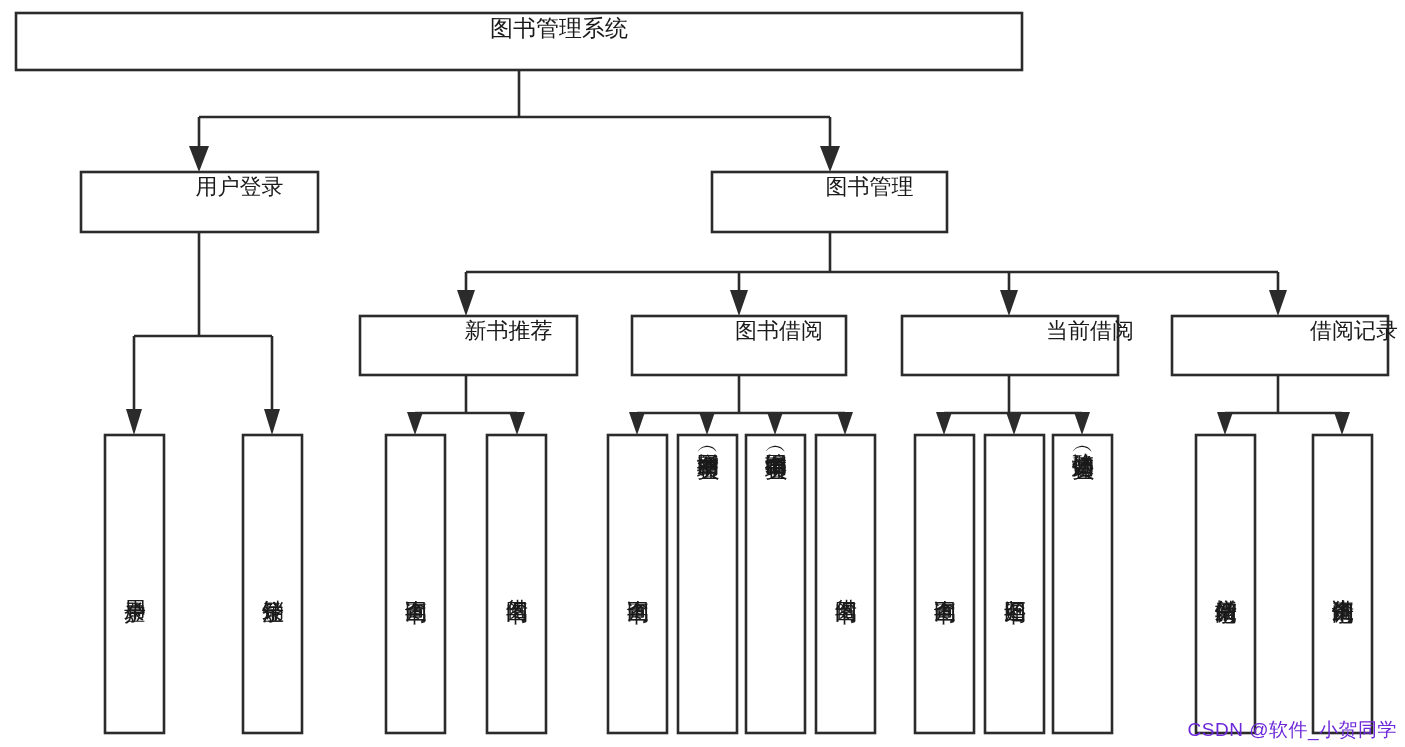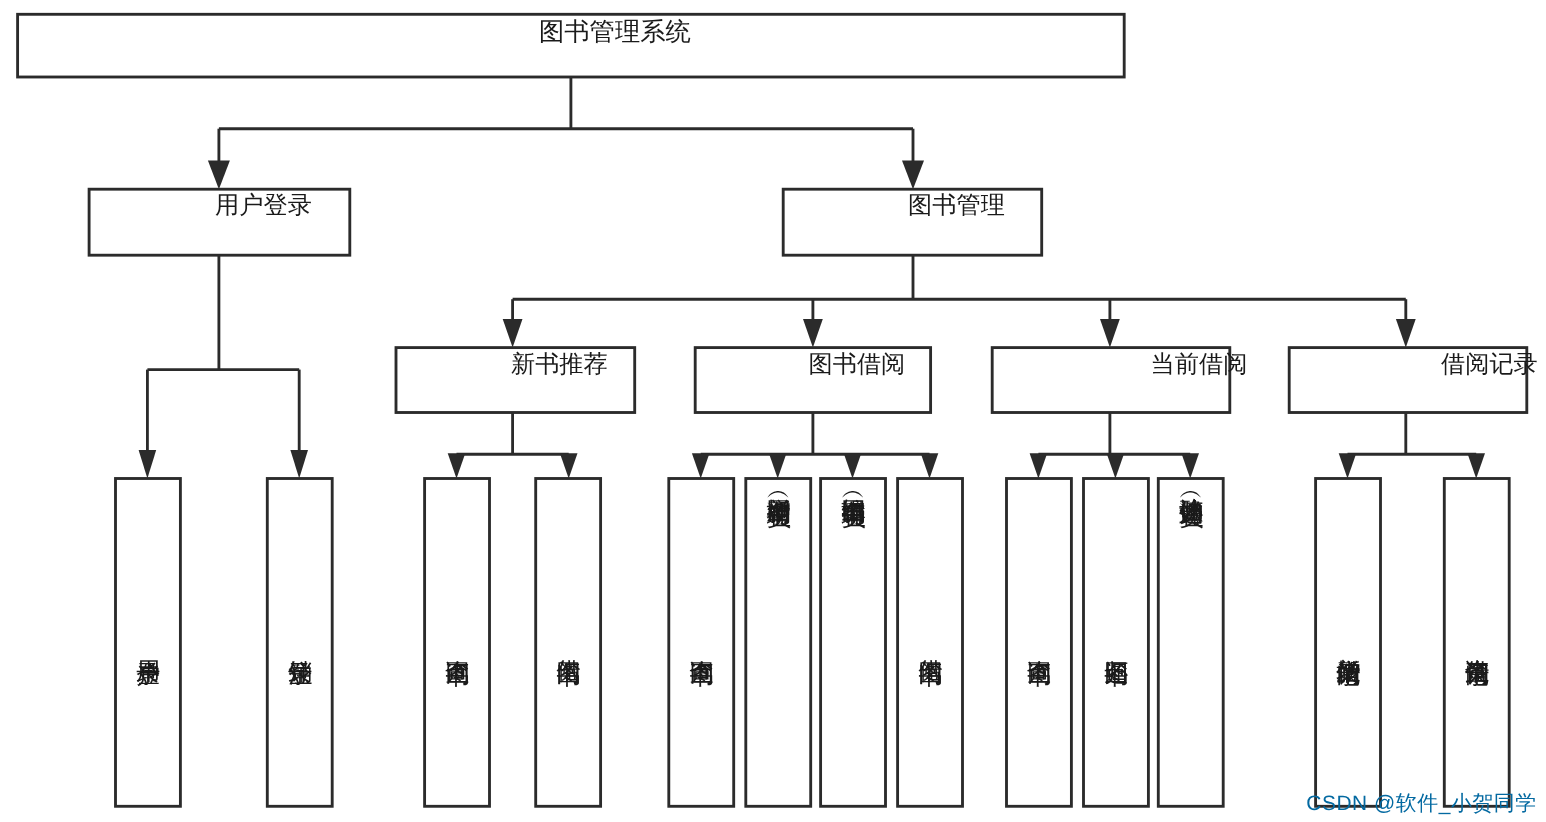--- a/index.html
+++ b/index.html
@@ -74,21 +74,21 @@
   }
   .title-text {
     font-size: 23px;
   }
   #watermark {
     position: absolute;
     right: 8px;
     bottom: 4px;
     font-family: "Liberation Sans", "DejaVu Sans", sans-serif;
     font-size: 19px;
-    color: #0369a1;
+    color: #6d28d9;
     white-space: nowrap;
     letter-spacing: 0.5px;
   }
 </style>
 </head>
 <body>
 
 <div id="diagram-root">
 
   <svg id="tree-svg" viewBox="0 0 1405 747">

